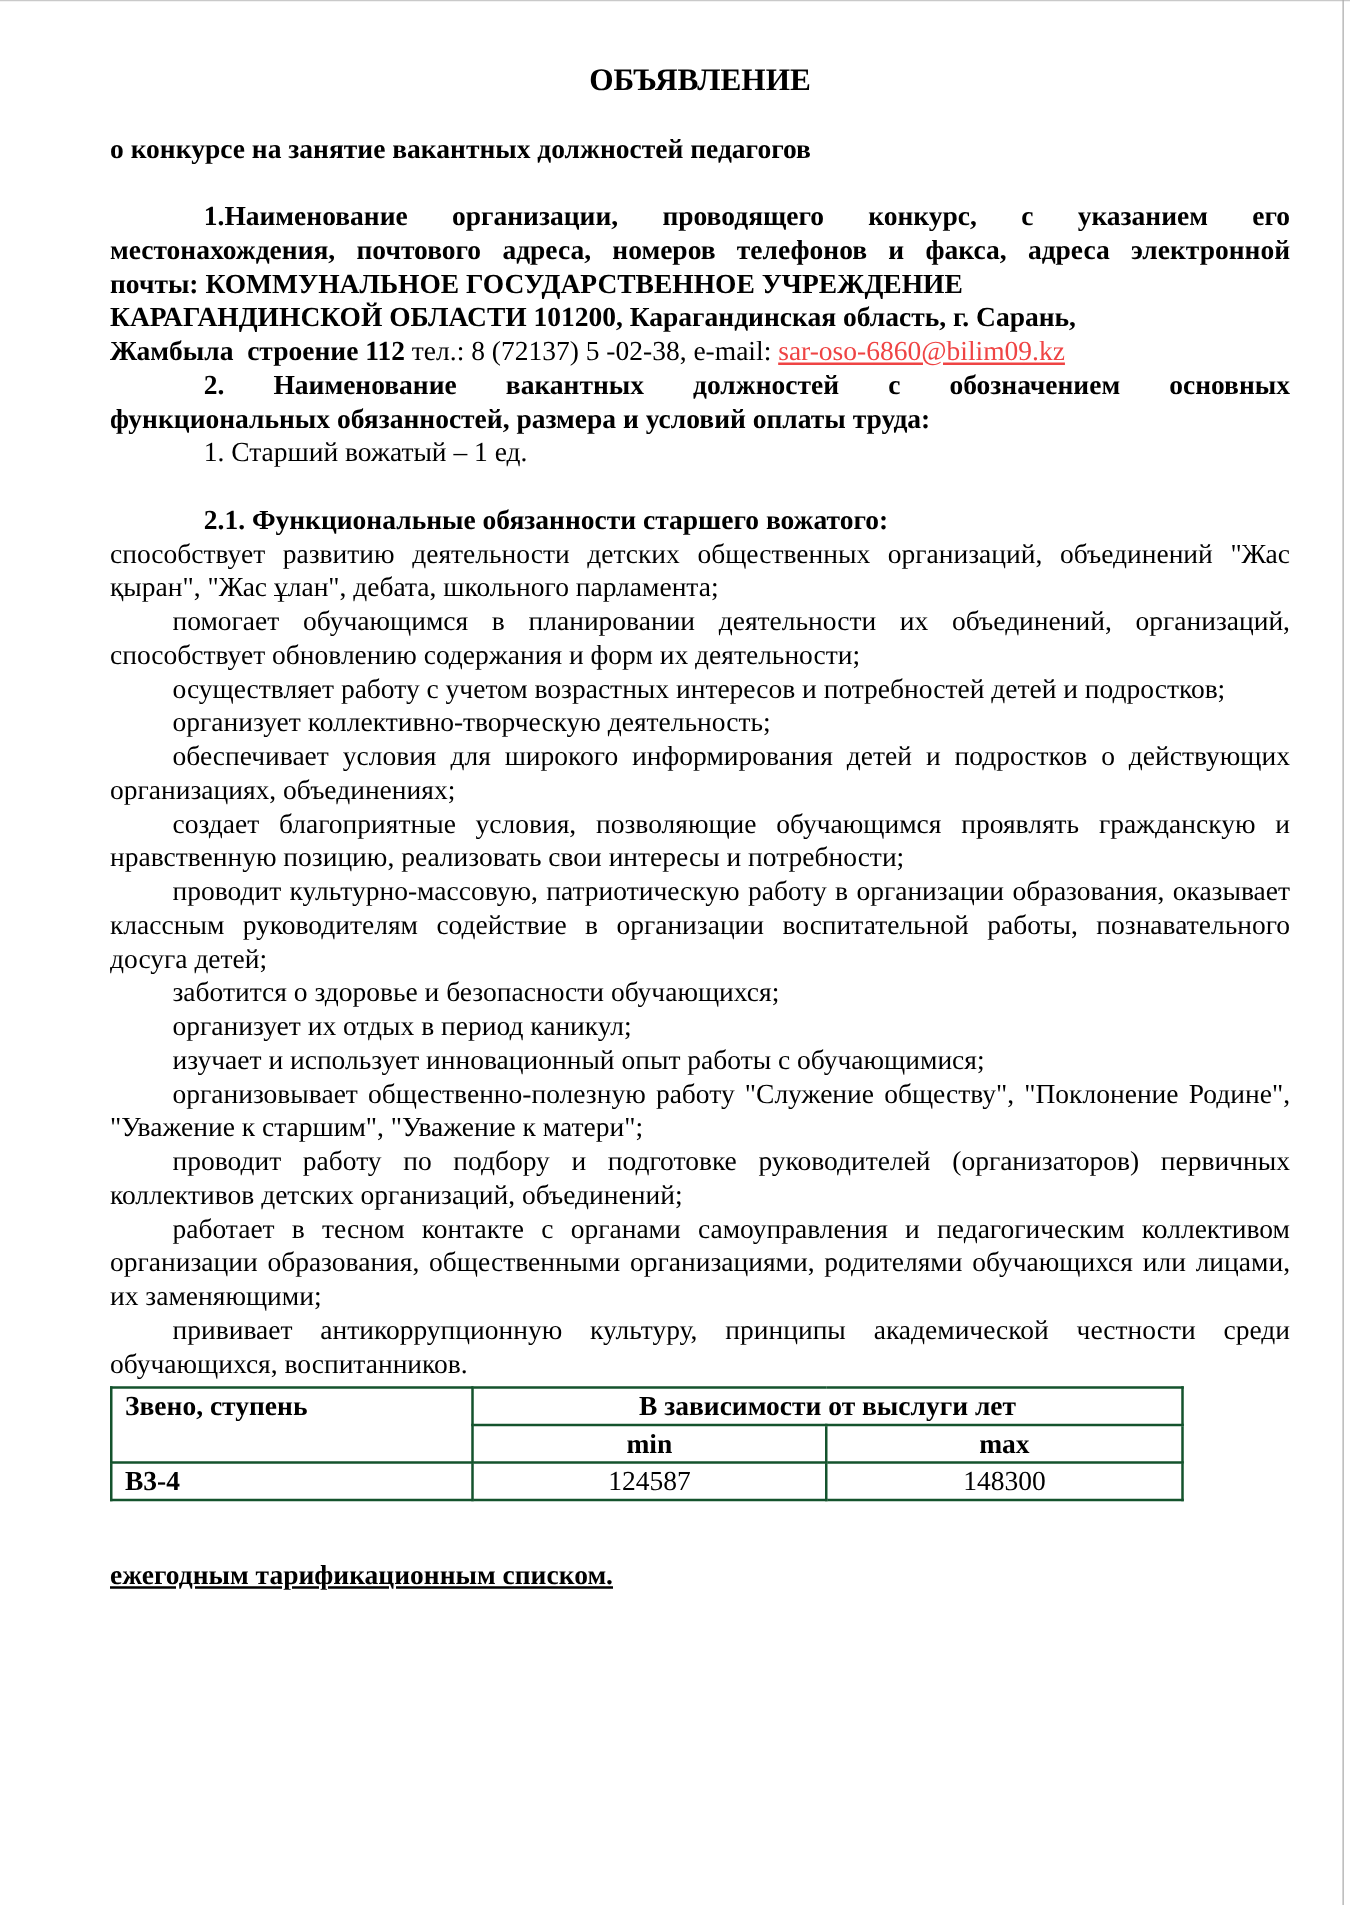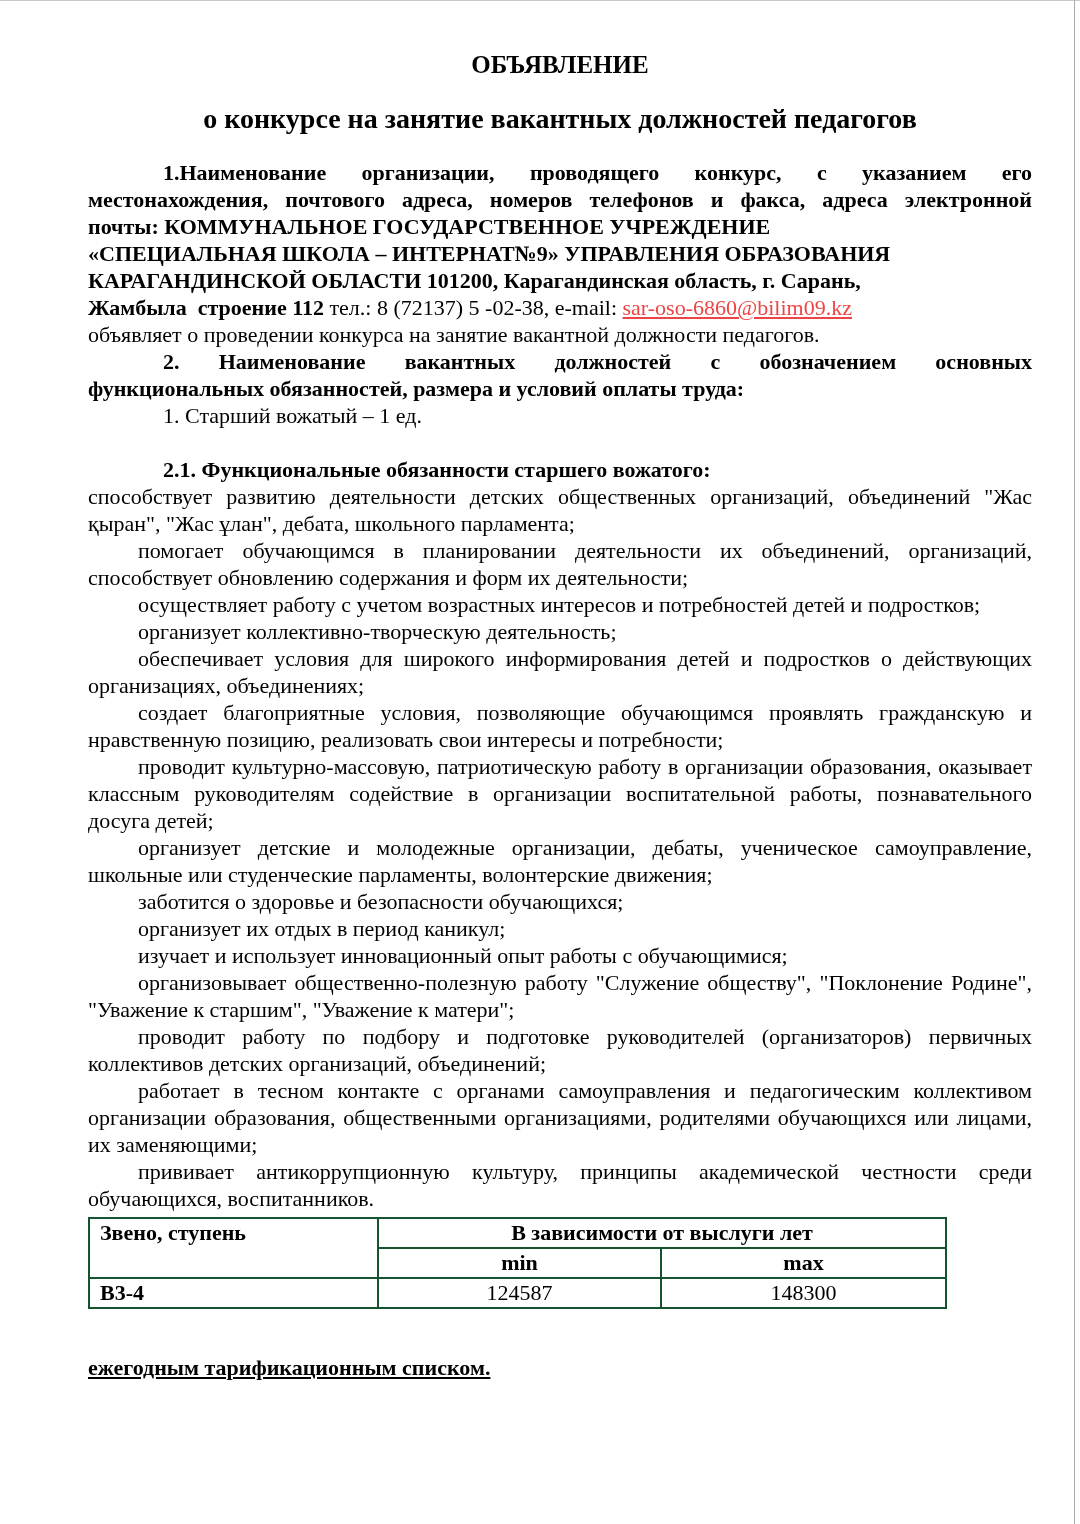--- a/index.html
+++ b/index.html
@@ -17,22 +17,22 @@
     box-sizing: border-box;
     width: 1080px; height: 1182px;
     padding: 50px 48px 0 88px;
     position: relative;
   }
   .title {
     font-size: 25px; font-weight: bold;
     text-align: center; margin: 0; line-height: 29px;
   }
   .subtitle {
-    font-size: 28px; font-weight: bold;
-    text-align: center; margin: 26px 0 0 0; line-height: 28px;
+    font-size: 22px; font-weight: bold;
+    text-align: left; margin: 26px 0 0 0; line-height: 28px;
   }
   .block { margin-top: 26px; }
   .line { white-space: nowrap; }
   .line.jf { text-align: justify; text-align-last: justify; }
   .b { font-weight: bold; }
   .u { text-decoration: underline; }
   .lnk { color: #ef4444; text-decoration: underline; cursor: pointer; }
   .item-line { text-indent: 75px; margin: 0; }
   .heading {
     font-weight: bold; text-indent: 75px;
@@ -76,44 +76,41 @@
 <div class="page">
 
   <h1 class="title">ОБЪЯВЛЕНИЕ</h1>
 
   <h2 class="subtitle">о конкурсе на занятие вакантных должностей педагогов</h2>
 
   <div class="block" id="org-paragraph">
       <div class="line jf" style="text-indent: 75px;"><span class="b">1.Наименование организации, проводящего конкурс, с указанием его</span></div>
       <div class="line jf"><span class="b">местонахождения, почтового адреса, номеров телефонов и факса, адреса электронной</span></div>
       <div class="line"><span class="b">почты: КОММУНАЛЬНОЕ ГОСУДАРСТВЕННОЕ УЧРЕЖДЕНИЕ</span></div>
-      <div class="line"><span class="b">«СПЕЦИАЛЬНАЯ ШКОЛА – ИНТЕРНАТ№9» УПРАВЛЕНИЯ ОБРАЗОВАНИЯ</span></div>
       <div class="line"><span class="b">КАРАГАНДИНСКОЙ ОБЛАСТИ 101200, Карагандинская область, г. Сарань,</span></div>
       <div class="line"><span class="b">Жамбыла&nbsp; строение 112 </span><span>тел.: 8 (72137) 5 -02-38, e-mail: </span><a class="lnk">sar-oso-6860@bilim09.kz</a></div>
-      <div class="line"><span>объявляет о проведении конкурса на занятие вакантной должности педагогов.</span></div>
     </div>
 
   <div id="section2-lines">
       <div class="line jf" style="text-indent: 75px;"><span class="b">2. Наименование вакантных должностей с обозначением основных</span></div>
       <div class="line"><span class="b">функциональных обязанностей, размера и условий оплаты труда:</span></div>
     </div>
 
   <p class="item-line">1. Старший вожатый – 1 ед.</p>
 
   <p class="heading">2.1. Функциональные обязанности старшего вожатого:</p>
 
   <div id="duties">
       <p>способствует развитию деятельности детских общественных организаций, объединений "Жас қыран", "Жас ұлан", дебата, школьного парламента;</p>
       <p>помогает обучающимся в планировании деятельности их объединений, организаций, способствует обновлению содержания и форм их деятельности;</p>
       <p>осуществляет работу с учетом возрастных интересов и потребностей детей и подростков;</p>
       <p>организует коллективно-творческую деятельность;</p>
       <p>обеспечивает условия для широкого информирования детей и подростков о действующих организациях, объединениях;</p>
       <p>создает благоприятные условия, позволяющие обучающимся проявлять гражданскую и нравственную позицию, реализовать свои интересы и потребности;</p>
       <p>проводит культурно-массовую, патриотическую работу в организации образования, оказывает классным руководителям содействие в организации воспитательной работы, познавательного досуга детей;</p>
-      <p>организует детские и молодежные организации, дебаты, ученическое самоуправление, школьные или студенческие парламенты, волонтерские движения;</p>
       <p>заботится о здоровье и безопасности обучающихся;</p>
       <p>организует их отдых в период каникул;</p>
       <p>изучает и использует инновационный опыт работы с обучающимися;</p>
       <p>организовывает общественно-полезную работу "Служение обществу", "Поклонение Родине", "Уважение к старшим", "Уважение к матери";</p>
       <p>проводит работу по подбору и подготовке руководителей (организаторов) первичных коллективов детских организаций, объединений;</p>
       <p>работает в тесном контакте с органами самоуправления и педагогическим коллективом организации образования, общественными организациями, родителями обучающихся или лицами, их заменяющими;</p>
       <p>прививает антикоррупционную культуру, принципы академической честности среди обучающихся, воспитанников.</p>
     </div>
 
 

